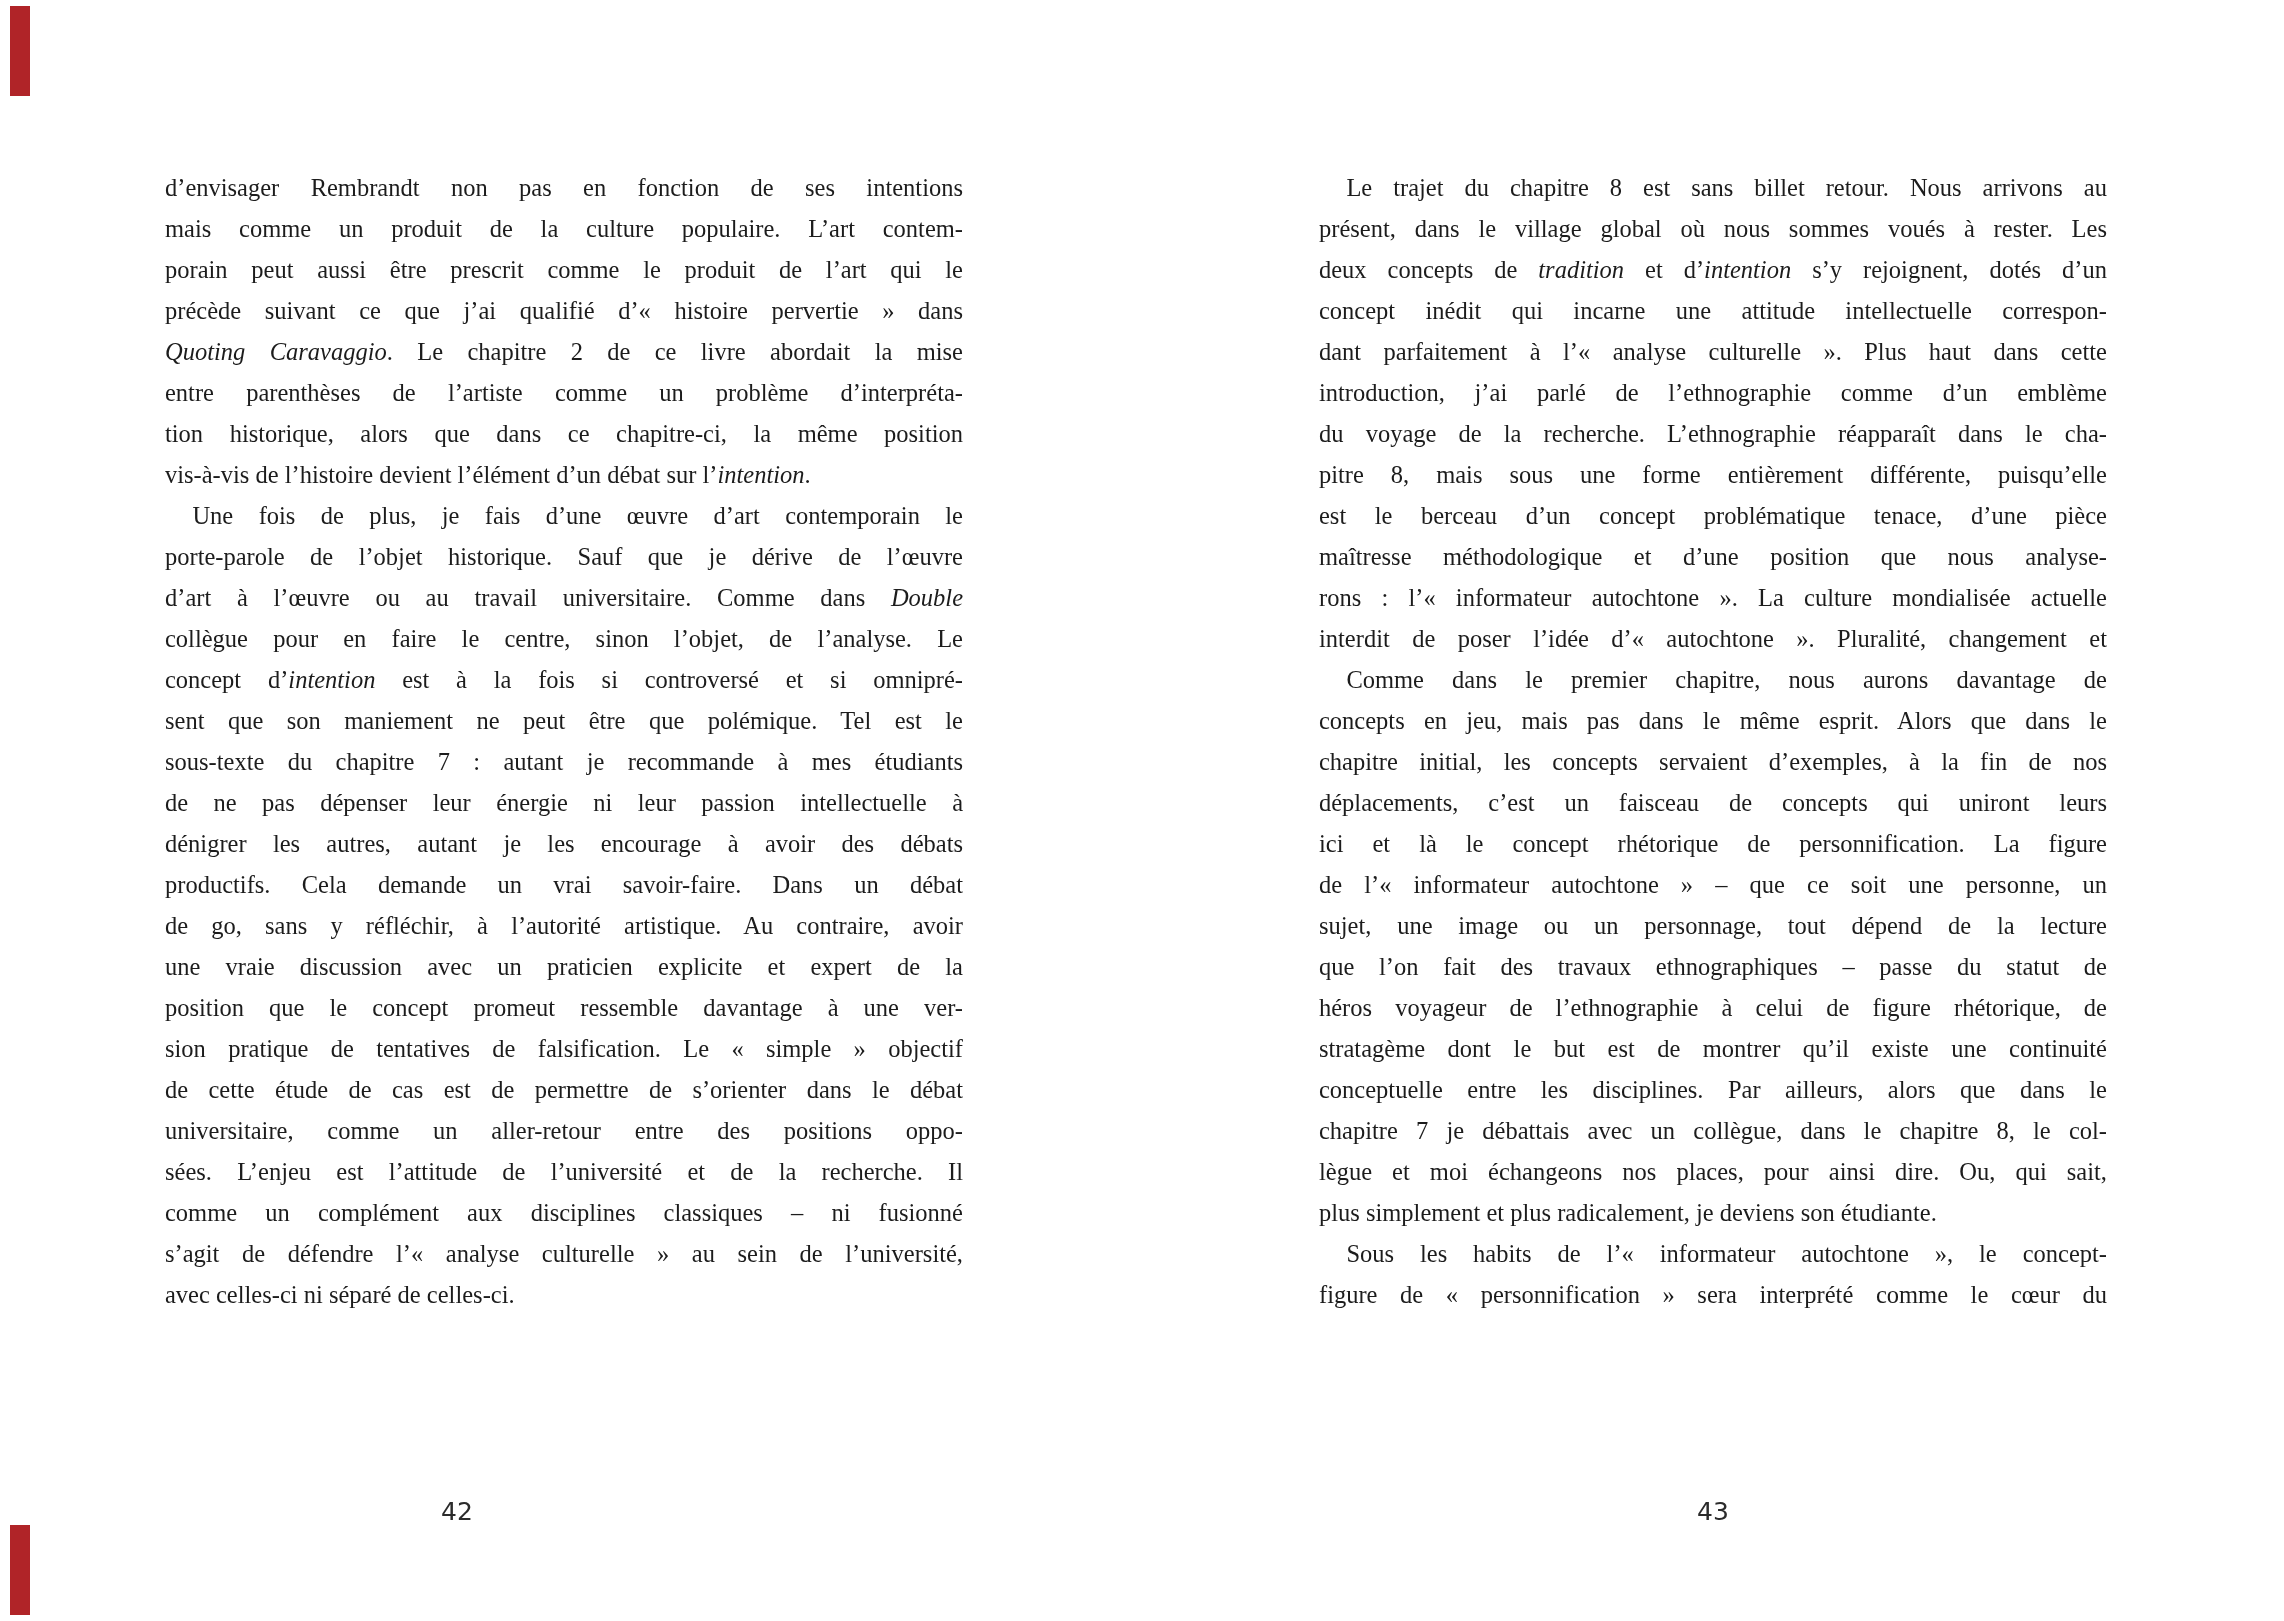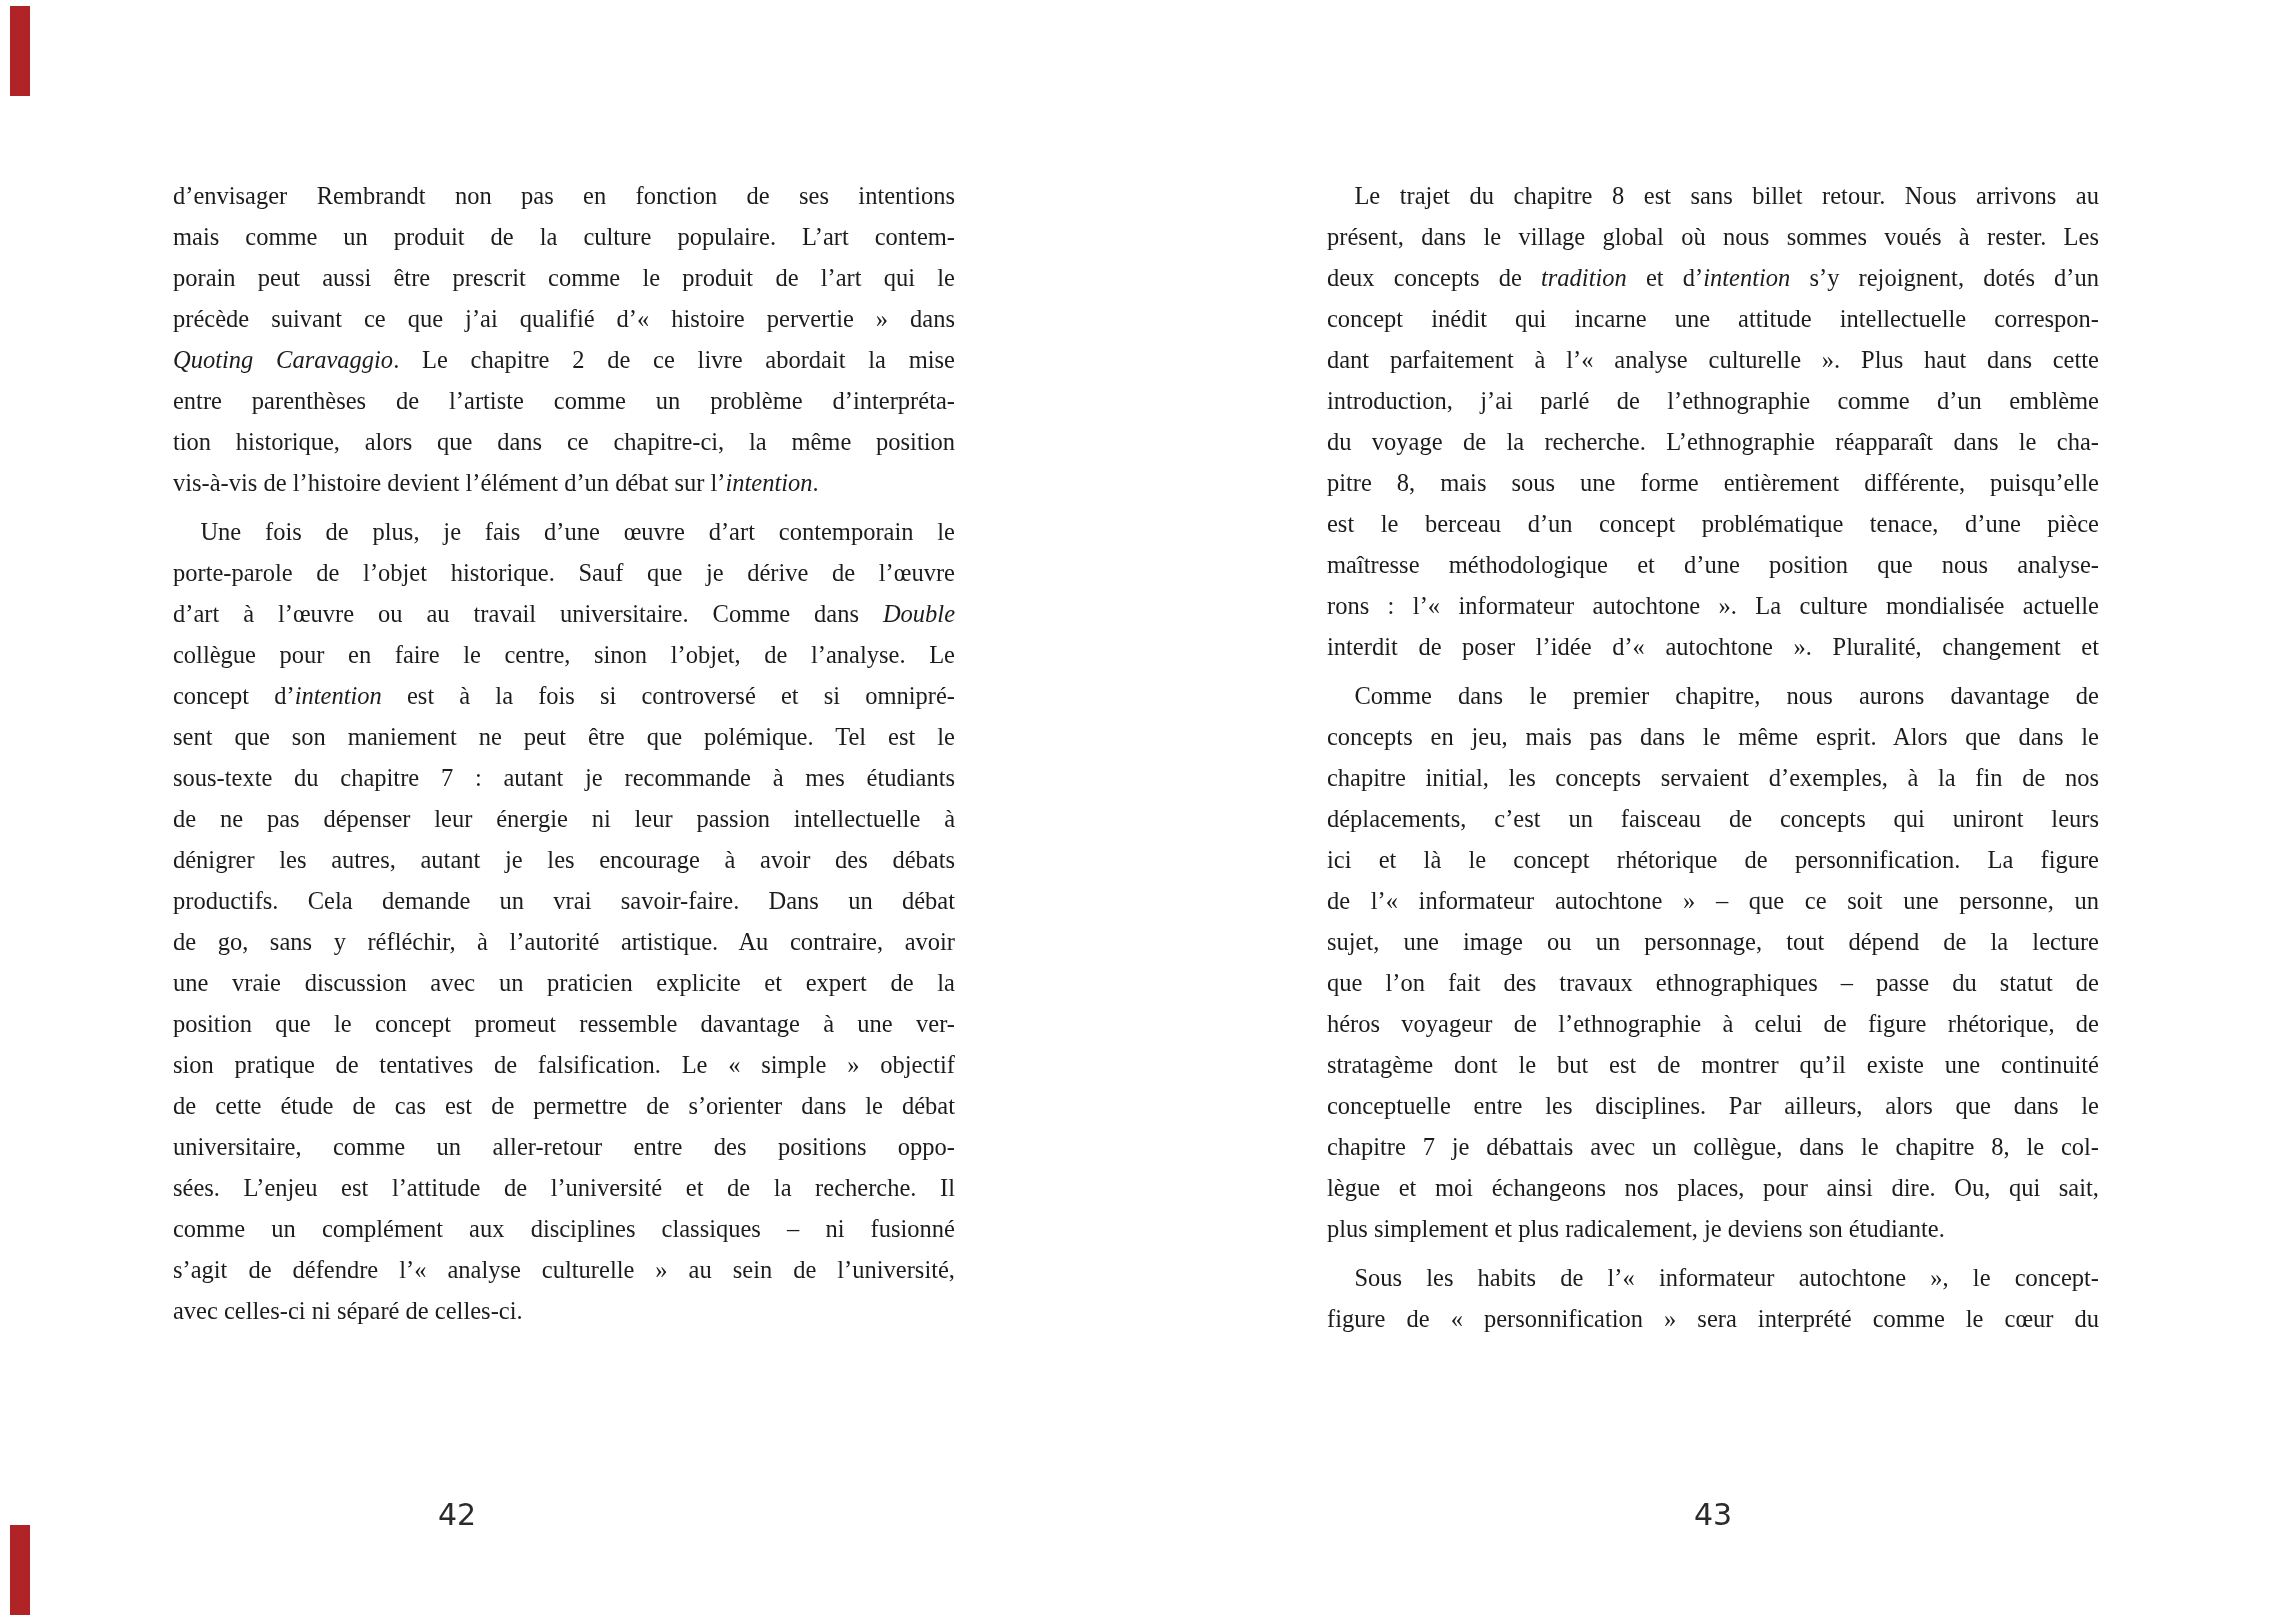--- a/index.html
+++ b/index.html
@@ -17,36 +17,36 @@
   }
   .page-text {
     position: absolute;
     top: 167px;
     width: 798px;
     font-size: 24.5px;
     line-height: 41px;
   }
   #left-page-text  { left: 165px; }
   #right-page-text { left: 1319px; width: 788px; }
-  .para { margin: 8px; padding: 0; }
+  .para { margin: 0; padding: 0; }
   .line {
     text-align: justify;
     text-align-last: justify;
     white-space: normal;
     hyphens: none;
   }
   .line.end { text-align-last: left; }
   .line.indent { text-indent: 27.4px; }
   .line i { font-style: italic; }
   .page-number {
     position: absolute;
     top: 1497px;
     transform: translateX(-50%);
     font-family: "DejaVu Sans", sans-serif;
-    font-size: 30px;
+    font-size: 25px;
     color: #2b2b2b;
   }
   #page-number-left  { left: 457px; }
   #page-number-right { left: 1713px; }
   .edge-mark {
     position: absolute;
     left: 9.8px;
     width: 20.6px;
     height: 90px;
   }

